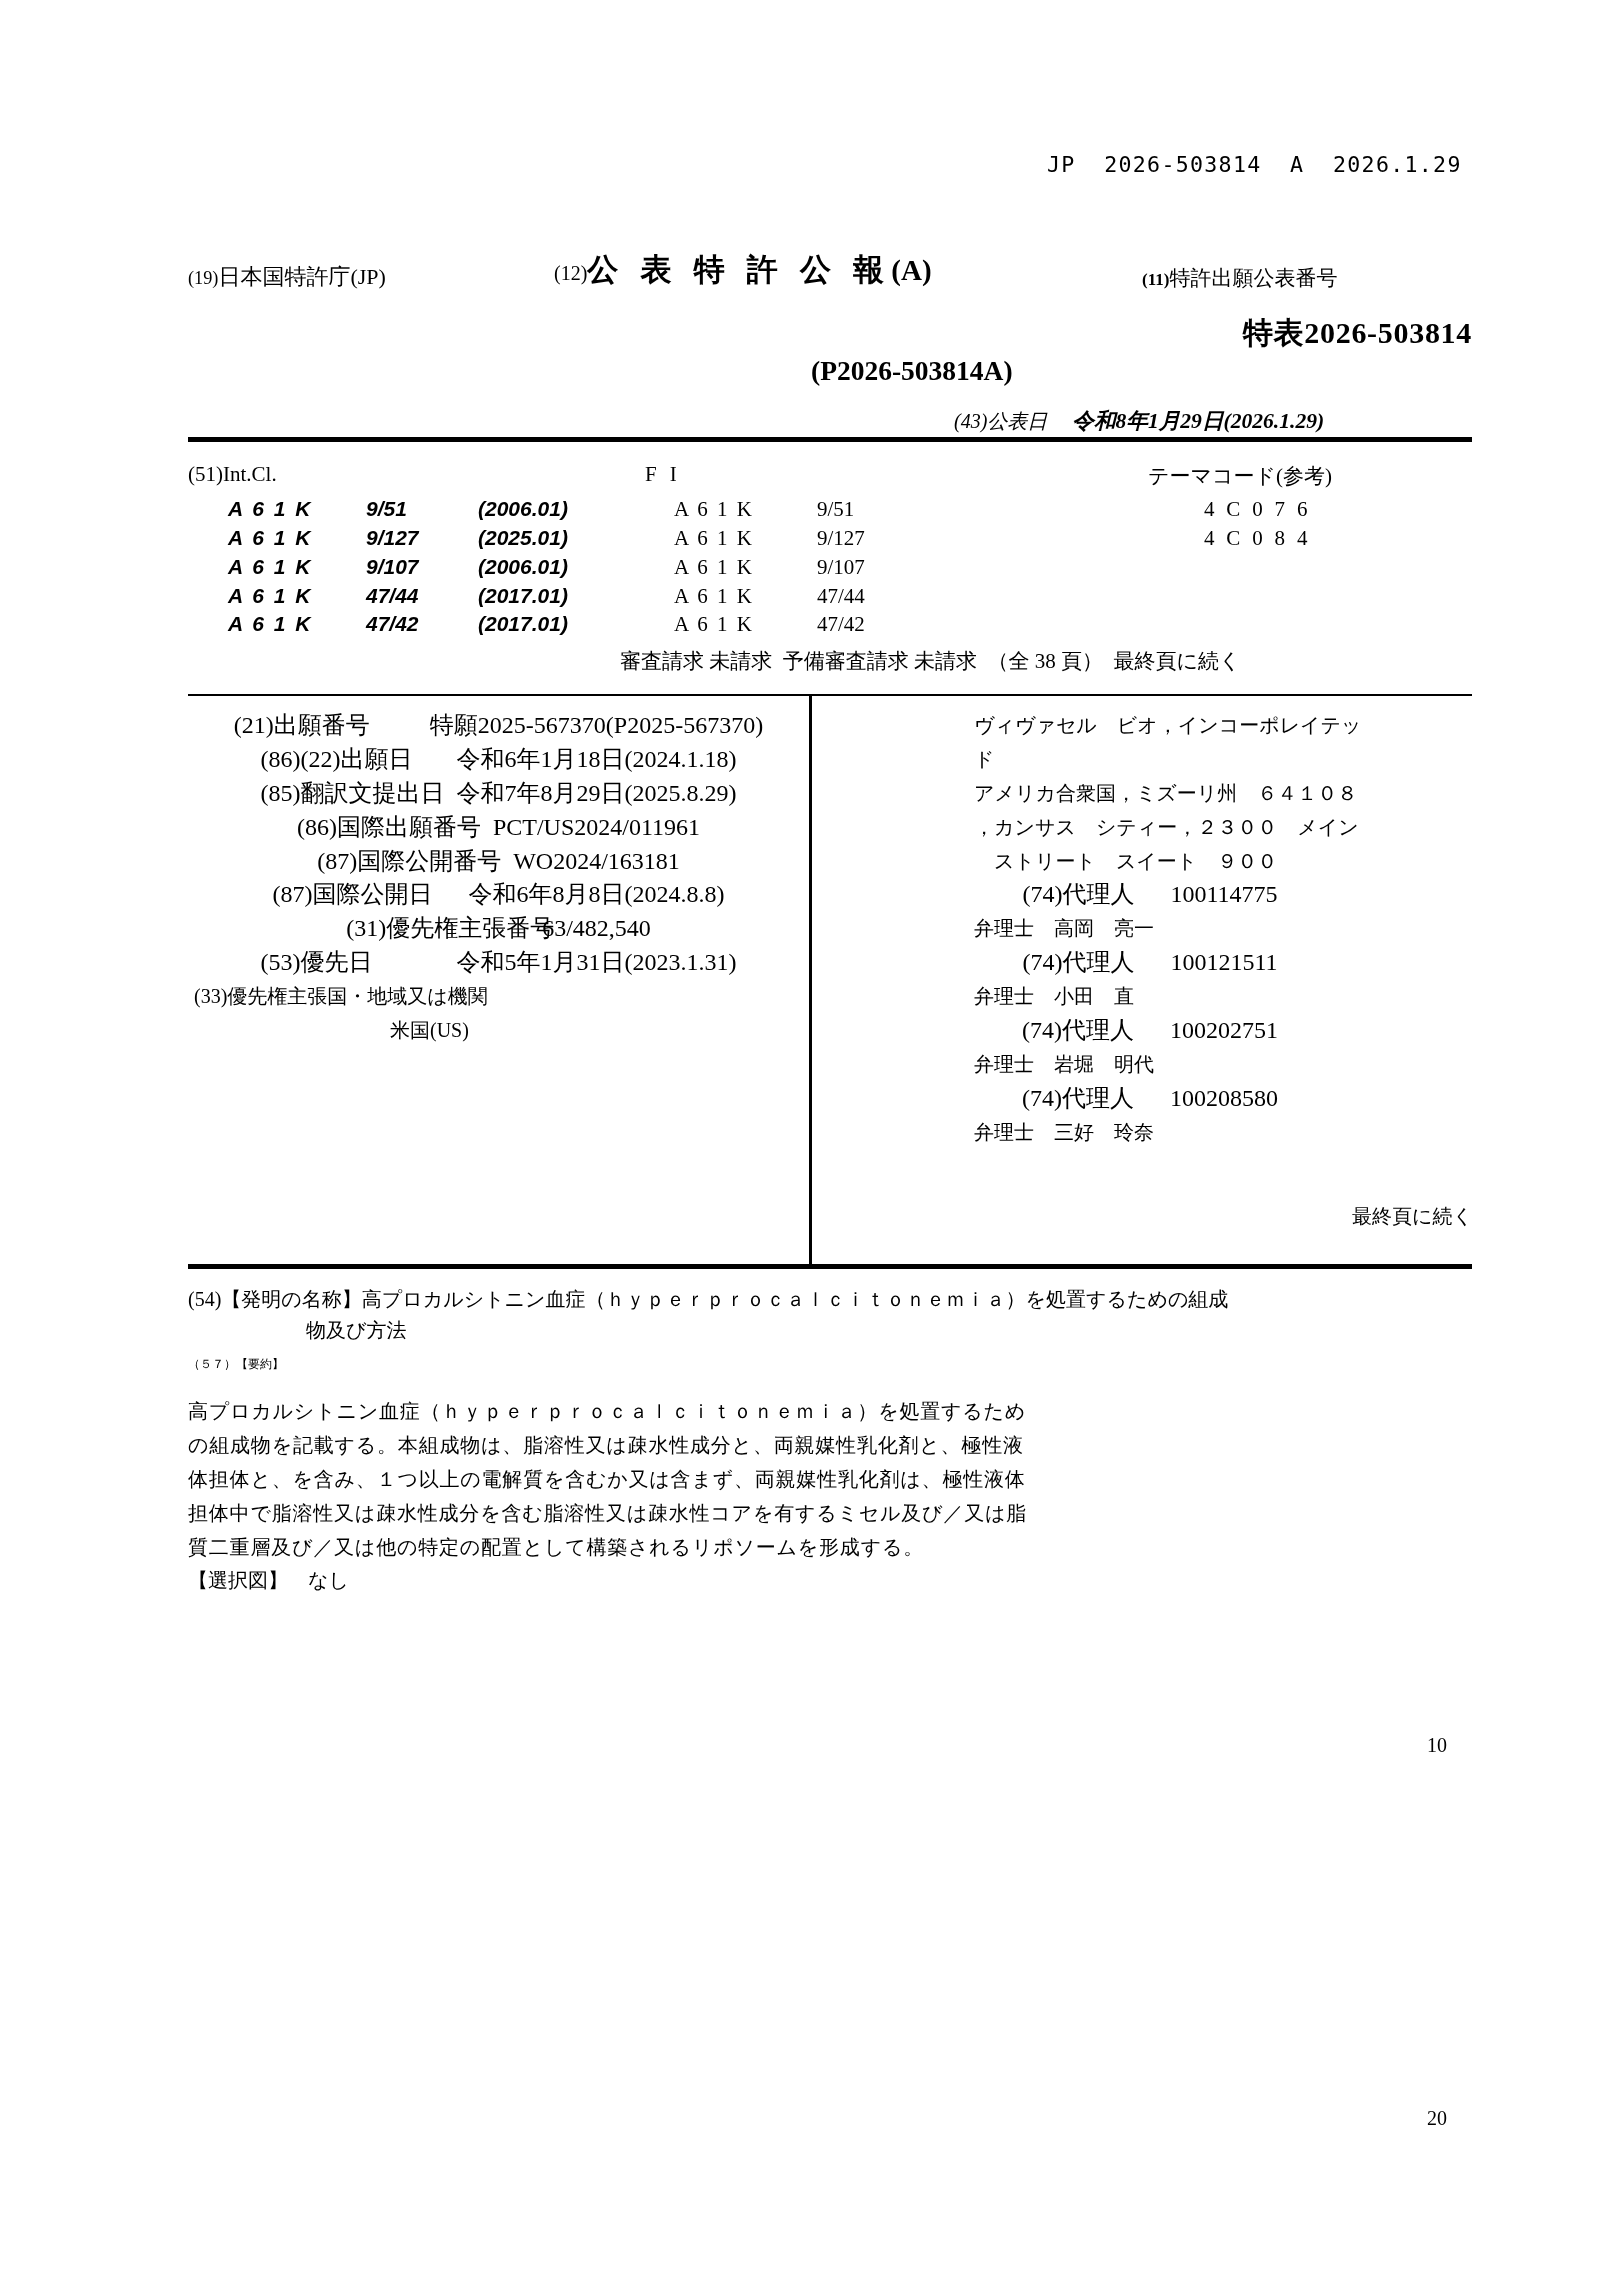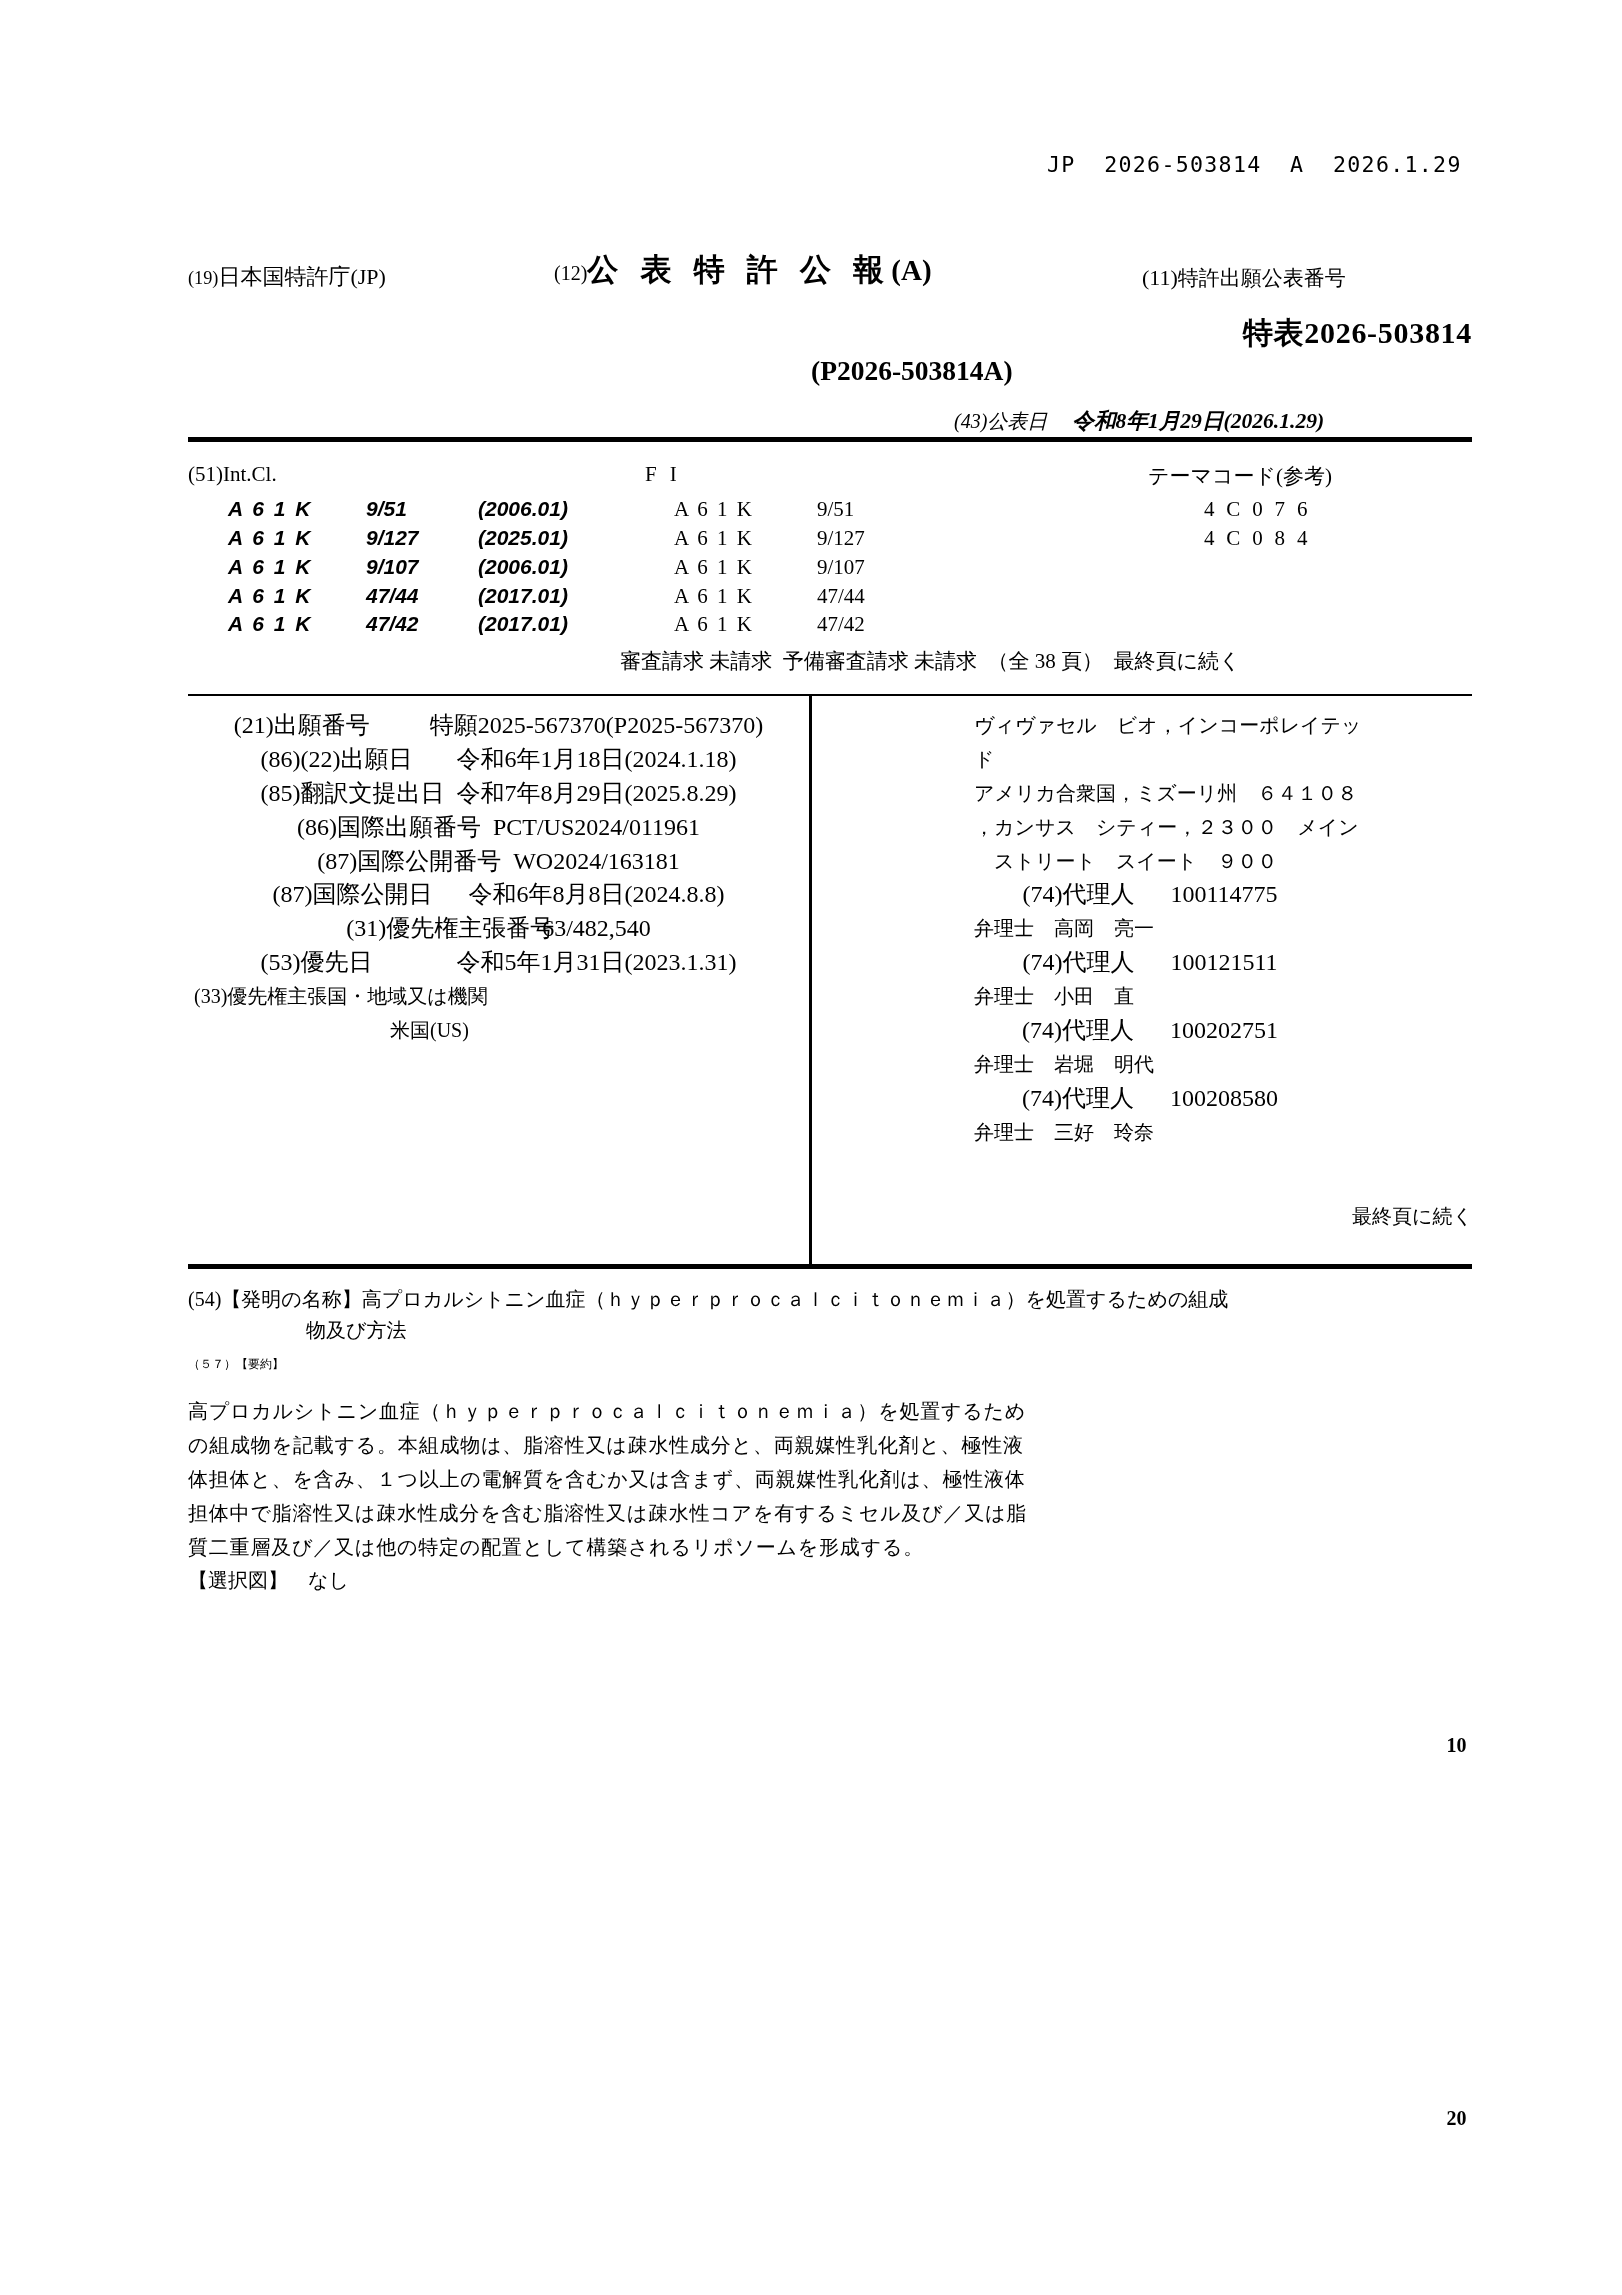--- a/index.html
+++ b/index.html
@@ -64,21 +64,21 @@
     letter-spacing: 0px;
   }
 
   .mast-right-label {
     position: absolute;
     left: 1142px;
     top: 264px;
     font-size: 21px;
     white-space: nowrap;
   }
-  .mast-right-label .paren { font-size: 22px; }
+  .mast-right-label .paren { font-size: 17px; font-weight: bold; }
 
   .pubno {
     position: absolute;
     left: 811px;
     top: 313px;
     width: 661px;
     text-align: right;
     font-size: 30px;
     font-weight: bold;
     letter-spacing: 0.7px;
@@ -277,23 +277,22 @@
     top: 1567px;
     font-size: 20px;
     white-space: nowrap;
   }
 
   
   .lineno {
     position: absolute;
     left: 1427px;
     width: 59px;
-    text-align: center;
-    font-size: 20px;
-    font-weight: bold;
+    text-align: left;
+    font-size: 20px;
   }
 </style>
 </head>
 <body>
 
 <div class="page">
 
   <div class="runhead">JP  2026-503814  A  2026.1.29</div>
 
   <div class="mast-left">

